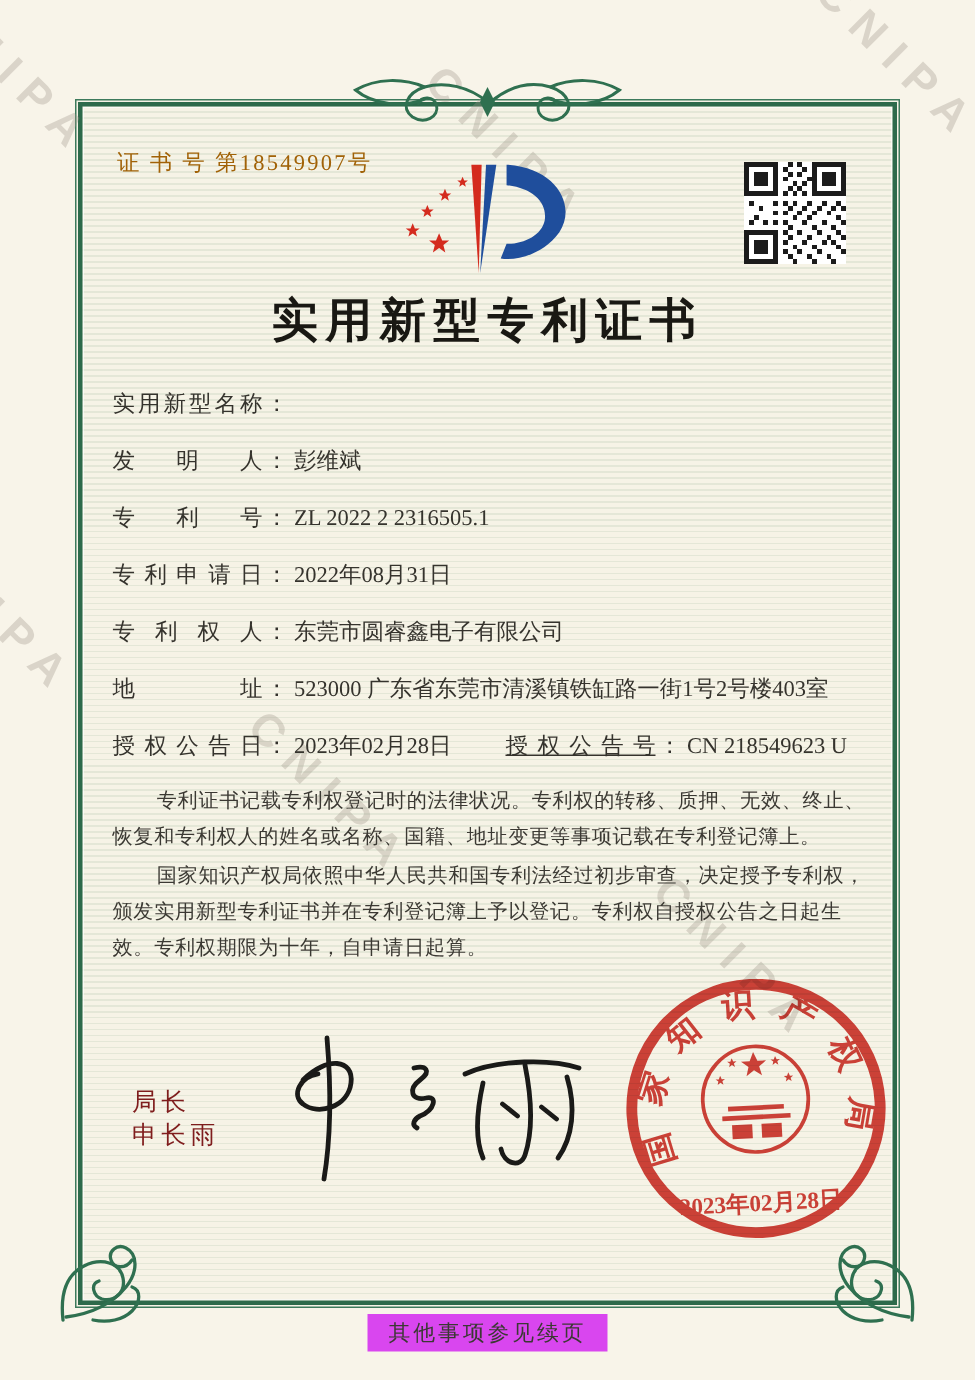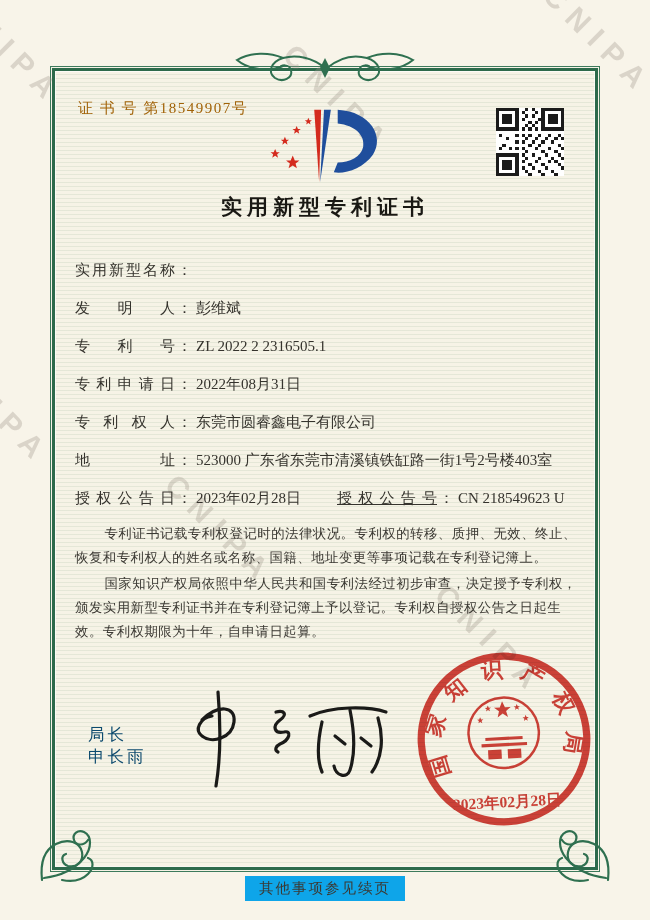--- a/index.html
+++ b/index.html
@@ -25,39 +25,39 @@
     background-image:repeating-linear-gradient(0deg, rgba(120,158,124,0.14) 0 1px, rgba(0,0,0,0) 1px 4px);
   }
   .ornament { position:absolute; z-index:2; }
   .content { position:absolute; z-index:2; color:#33312c; }
 
   .cert-no { left:78px; top:99px; font-size:15px; letter-spacing:1.5px; color:#a16207; }
   .logo { left:250px; top:100px; width:150px; height:88px; }
   .qr { left:496px; top:108px; width:68px; height:68px; }
   .title {
     left:0; top:193px; width:650px; text-align:center;
-    font-size:21px; font-weight:700; letter-spacing:5px; color:#191813;
+    font-size:31px; font-weight:700; letter-spacing:5px; color:#191813;
   }
   .fields { left:75px; top:263px; width:505px; font-size:15px; }
   .field-row { display:flex; margin-bottom:23px; line-height:15px; white-space:nowrap; }
   .field-label {
     display:inline-block; width:100px; text-align:justify; text-align-last:justify; color:#35332d;
   }
   .field-colon { margin:0 4px 0 2px; }
   .field-value { color:#35332d; }
   .pair2 { margin-left:36px;text-decoration:underline; }
   .body-text { left:75px; top:522px; width:504px; font-size:13.4px; line-height:24px; color:#3b3933; }
   .body-text p { text-indent:2.2em; letter-spacing:0.5px; margin-bottom:2px; }
-  .director { left:88px; top:724px; font-family:"Liberation Sans", sans-serif; font-size:16.5px; letter-spacing:3px; color:#0c4a6e; }
+  .director { left:88px; top:724px; font-family:"Liberation Sans", sans-serif; font-size:16.5px; letter-spacing:3px; color:#7f1d1d; }
   .director .name { }
   .signature { left:172px; top:686px; width:230px; height:105px; }
   .seal { left:415px; top:650px; width:178px; height:178px; transform:rotate(-3deg); opacity:0.92; mix-blend-mode:multiply; }
   .page-num { left:0; top:840px; width:650px; text-align:center; font-size:12.5px; letter-spacing:2px; color:#4a4841; }
   .note-wrap { left:0; top:876px; width:650px; display:flex; justify-content:center; }
-  .note { background:#0ea5e9; padding:3px 14px; font-size:14.5px; letter-spacing:2px; color:#3b3933; }
+  .note { background:#d946ef; padding:3px 14px; font-size:14.5px; letter-spacing:2px; color:#3b3933; }
 </style>
 </head>
 <body>
 
 <div class="page">
 
   <span class="watermark" style="left:-30px;top:-12px">CNIPA</span>
   <span class="watermark" style="left:300px;top:38px">CNIPA</span>
   <span class="watermark" style="left:560px;top:-22px">CNIPA</span>
   <span class="watermark" style="left:-42px;top:348px">CNIPA</span>

